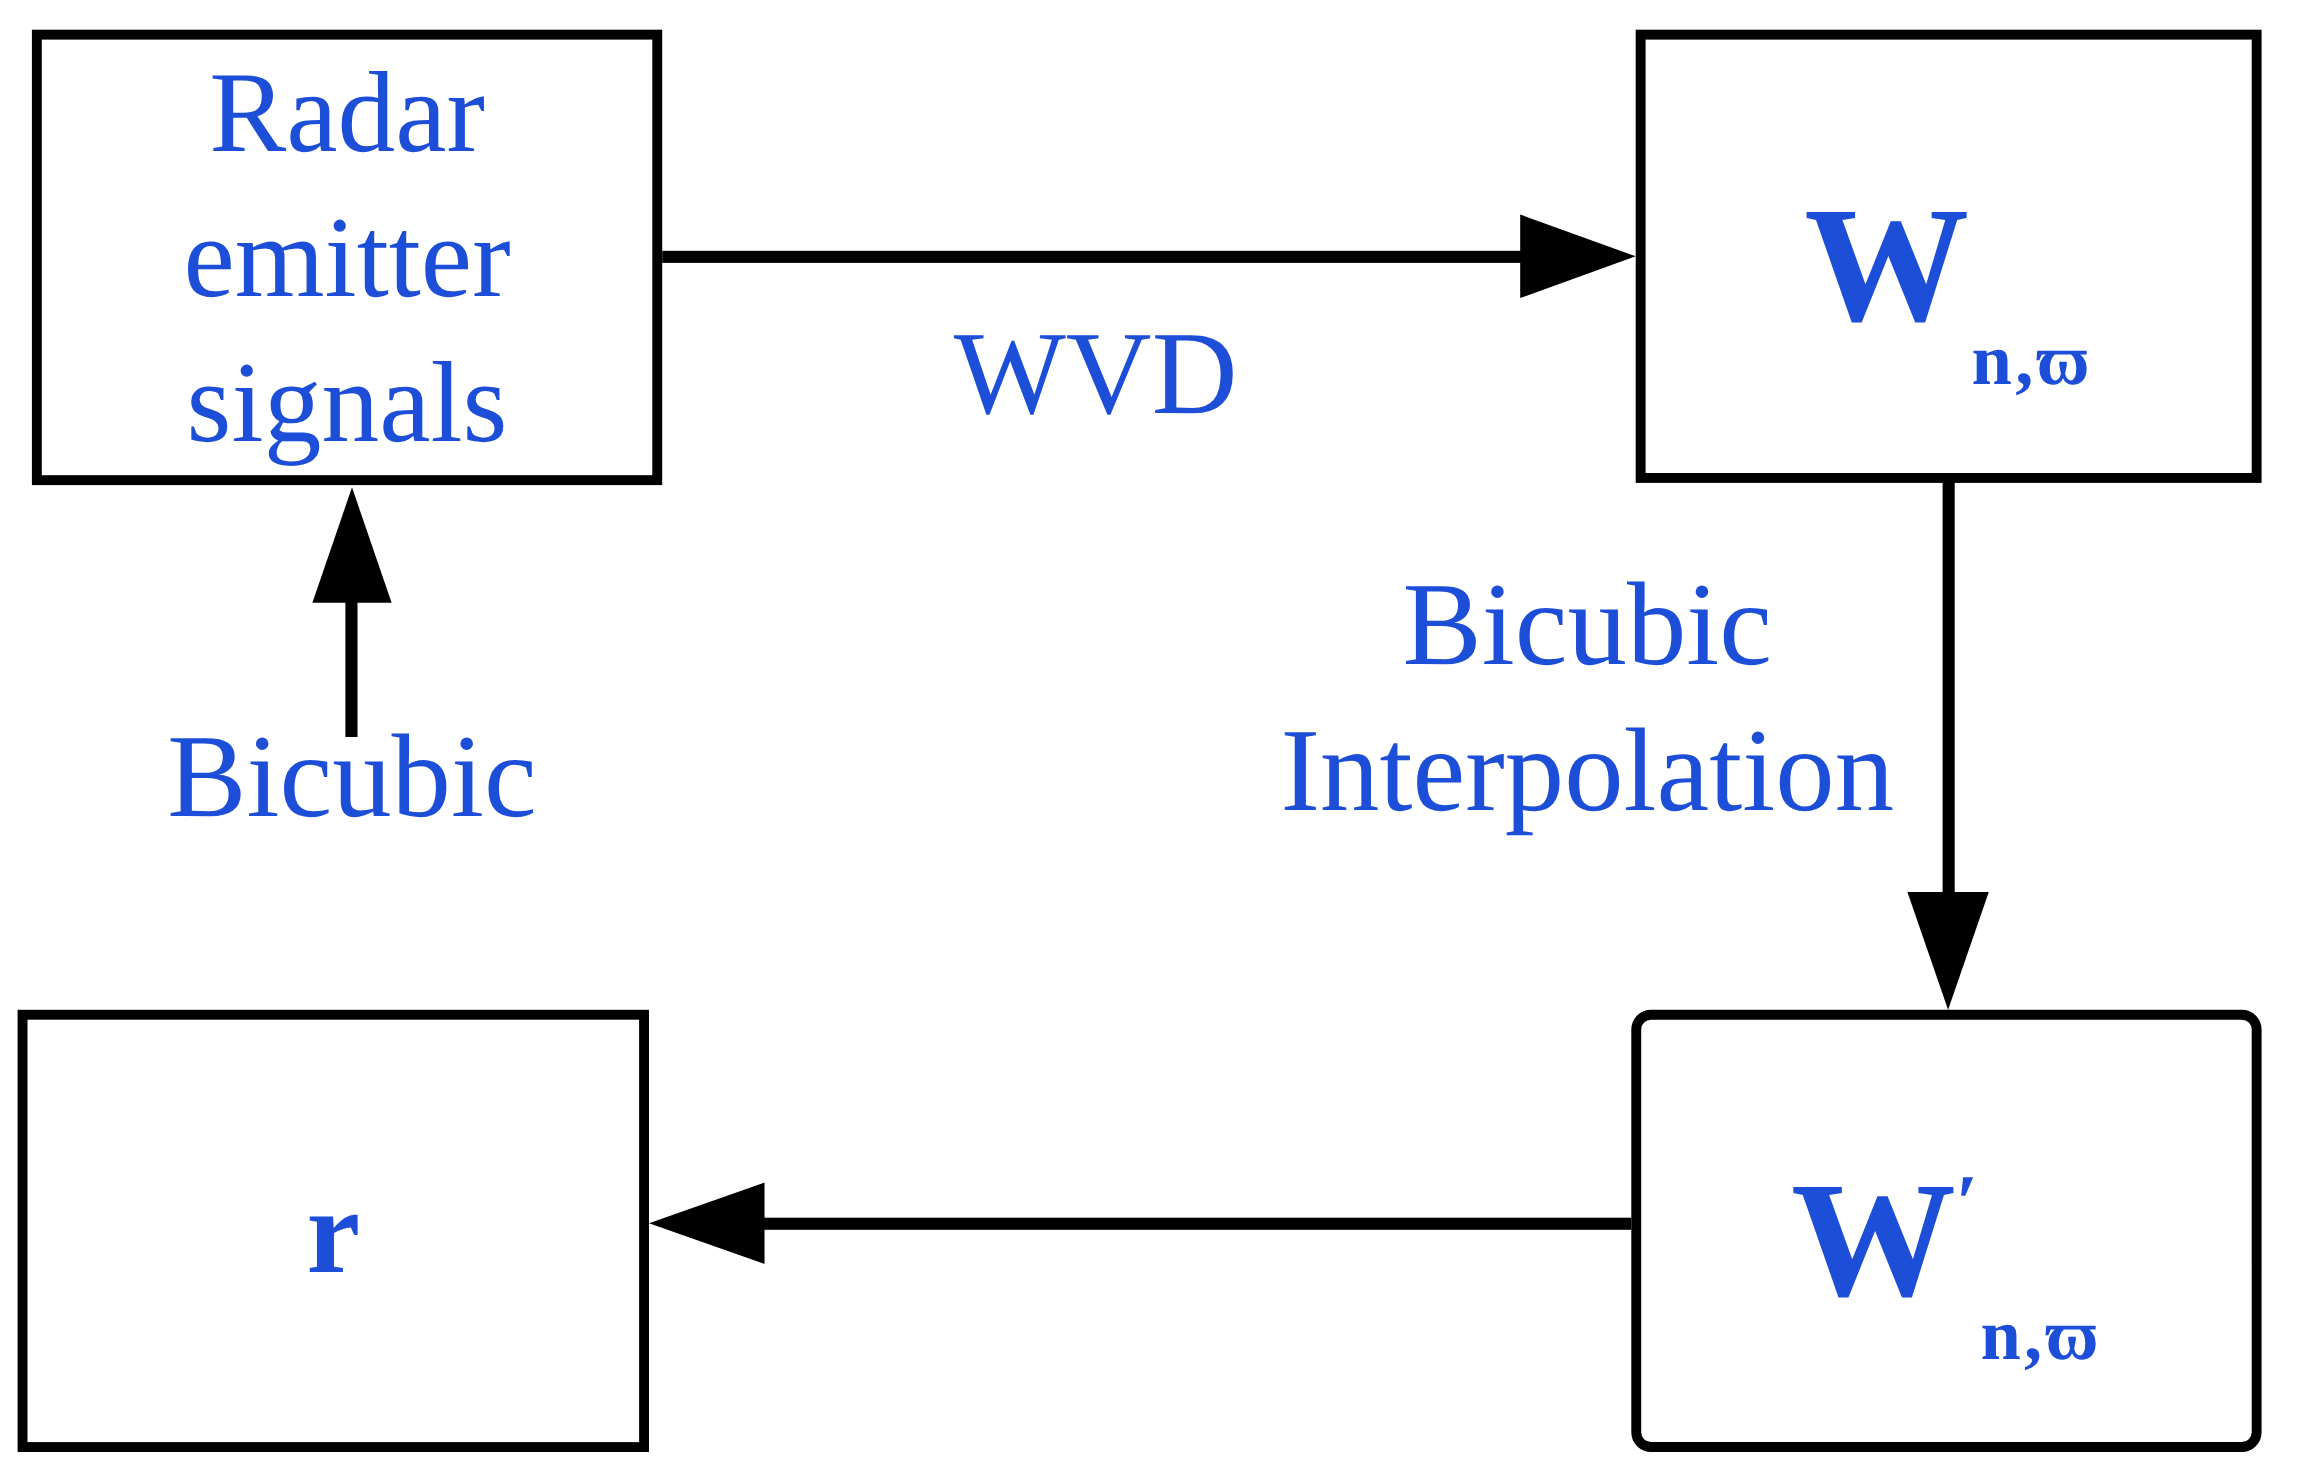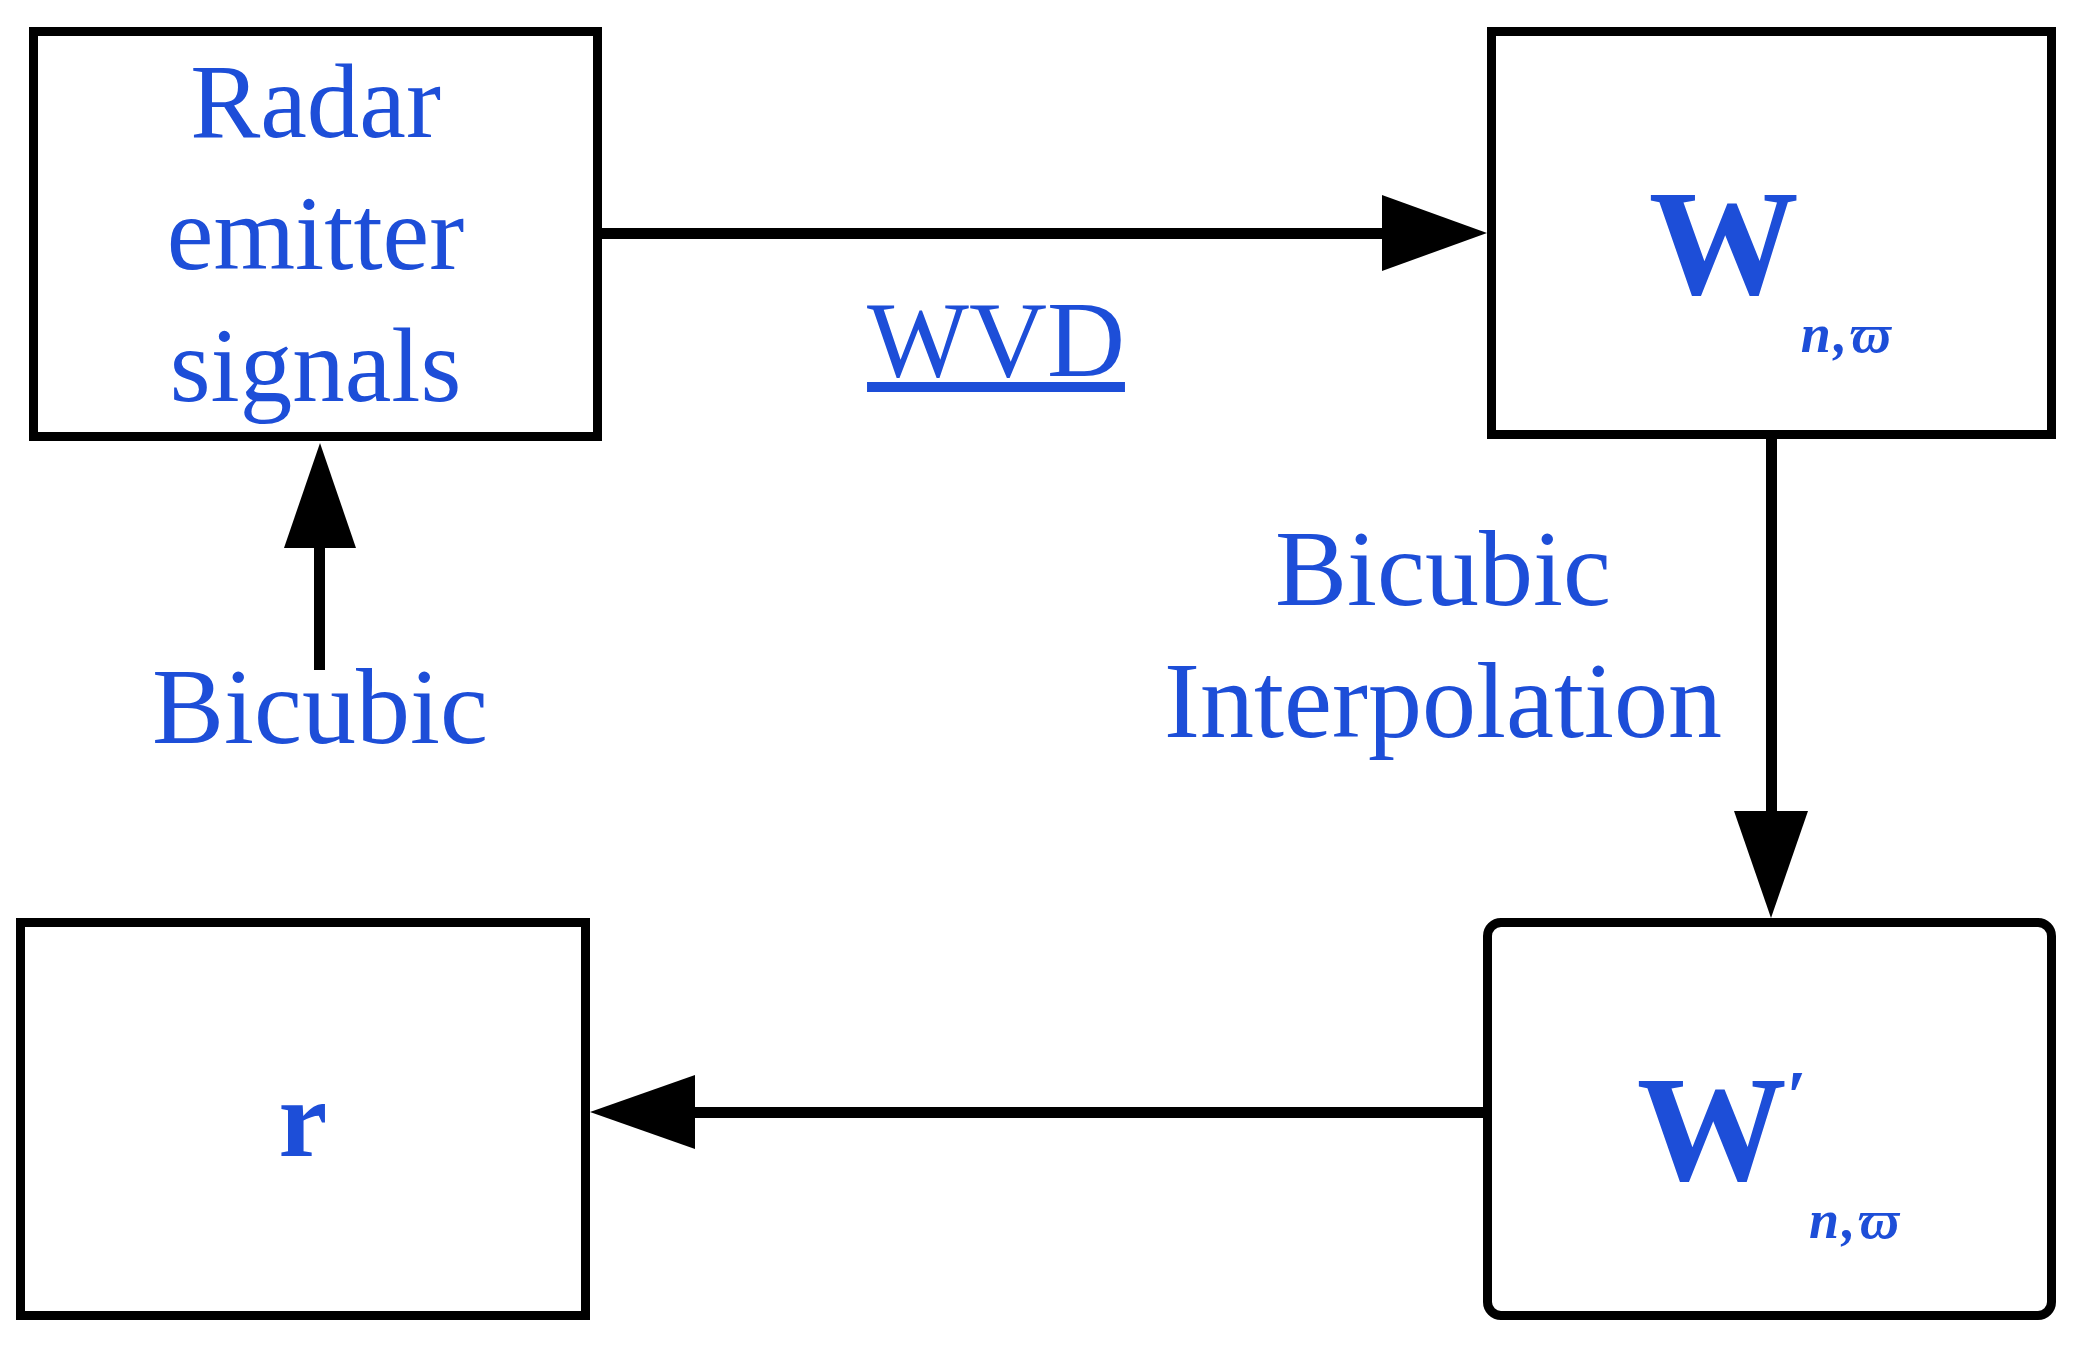--- a/index.html
+++ b/index.html
@@ -45,36 +45,35 @@
     display:inline-block;
     vertical-align:baseline;
   }
   .formula .prime{
     font-size:72px;
     font-weight:bold;
     vertical-align:60px;
     letter-spacing:0;
   }
   .formula .sub{
-    font-size:54px;
-    font-style:italic;
+    font-size:66px;
     font-weight:bold;
     vertical-align:-58px;
     margin-left:2px;
     letter-spacing:3px;
   }
   
   .formula .prime:empty{display:none;}
 
   .label{
     position:absolute;
     font-size:108px;
     text-align:center;
   }
-  #wvd-label{left:696px;top:278px;width:600px;text-decoration:underline;}
+  #wvd-label{left:696px;top:278px;width:600px;}
   #receiver-label{left:20px;top:645px;width:600px;}
   #bicubic-label{left:1093px;top:503px;width:700px;line-height:132px;white-space:pre-line;}
   #normalization-label{left:675px;top:971px;width:800px;}
 
   .shaft{position:absolute;background:#000000;}
   #wvd-shaft{left:602px;top:228px;width:783px;height:11px;}
   #receiver-shaft{left:314px;top:545px;width:11px;height:125px;}
   #bicubic-shaft{left:1766px;top:436px;width:11px;height:378px;}
   #normalization-shaft{left:692px;top:1107px;width:791px;height:11px;}
 

